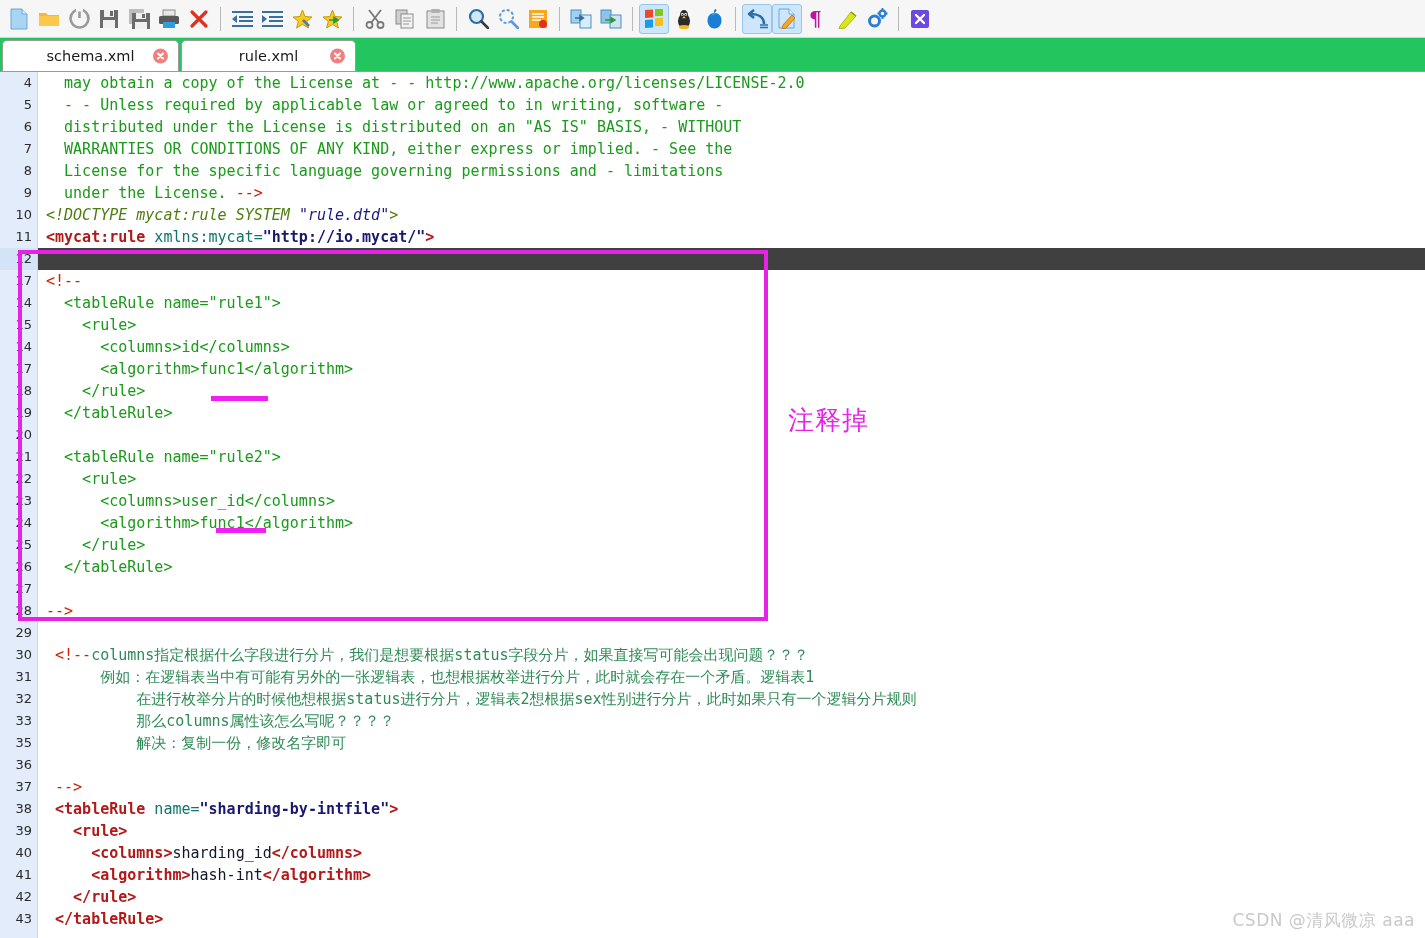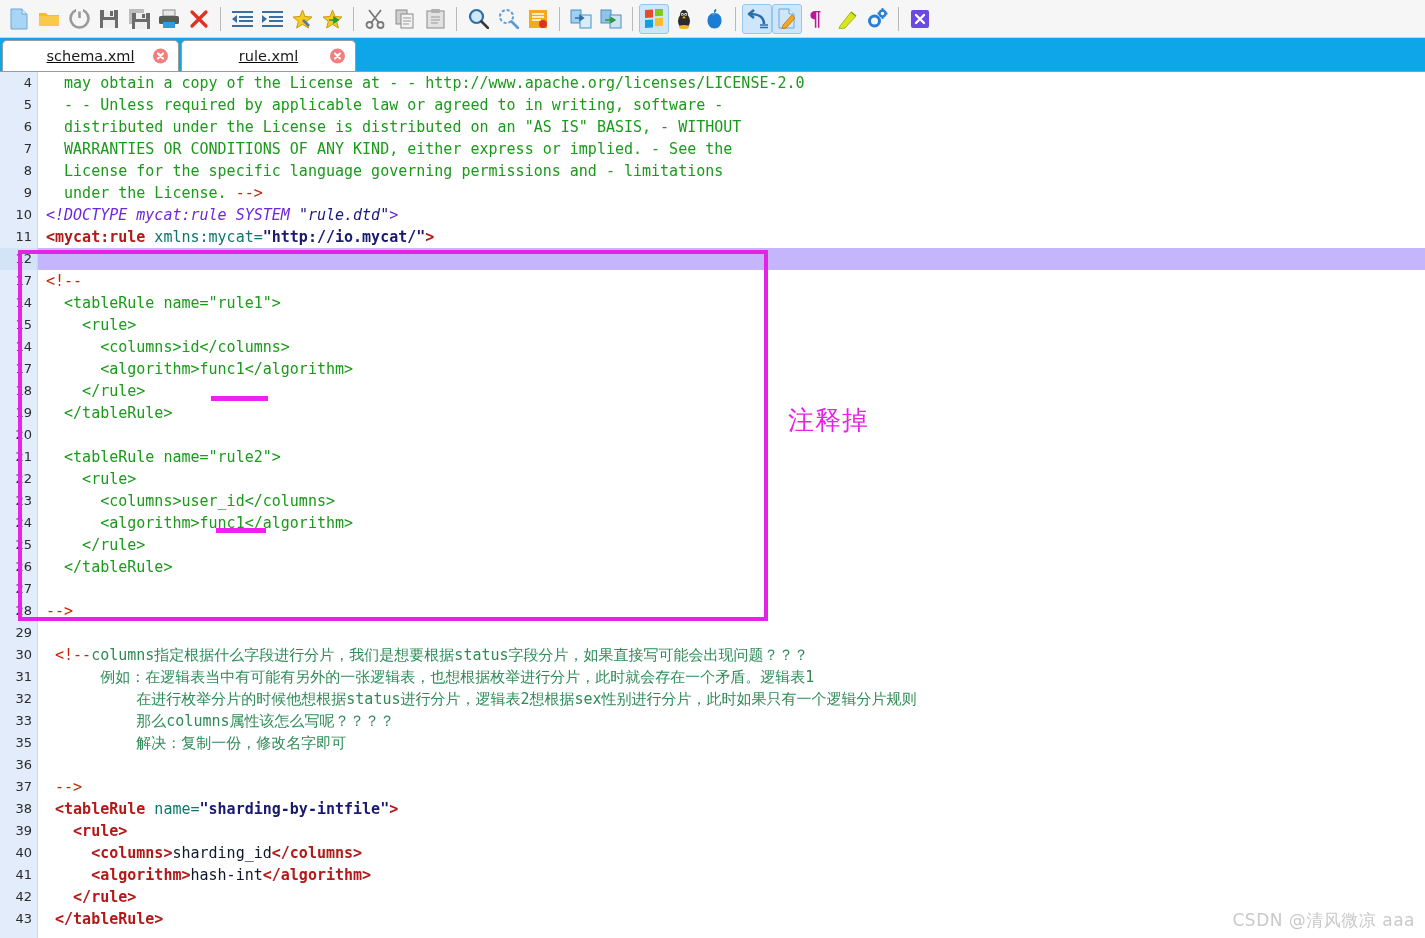--- a/index.html
+++ b/index.html
@@ -45,26 +45,25 @@
     height: 24px;
     background: #b9b9b9;
     margin: 0 6px;
     flex: 0 0 auto;
   }
   .tb-btn svg { display:block; }
 
   
   #tabbar {
     height: 34px;
-    background: #0ea5e9;
+    background: #22c55e;
     display: flex;
     align-items: flex-end;
     box-sizing: border-box;
     border-bottom: 1px solid #9a9a9a;
-    text-decoration: underline;
   }
   .tab {
     height: 31px;
     background: #ffffff;
     border: 1px solid #9a9a9a;
     border-bottom: none;
     border-top-left-radius: 5px;
     border-top-right-radius: 5px;
     display: flex;
     align-items: center;
@@ -110,21 +109,21 @@
     font-family: "DejaVu Sans Mono", monospace;
     font-size: 15px;
     line-height: 22px;
   }
   .line {
     display: flex;
     height: 22px;
     align-items: center;
     position: relative;
   }
-  .line.current { background: #c4b5fd; }
+  .line.current { background: #404040; }
   .gutter {
     width: 38px;
     min-width: 38px;
     text-align: right;
     padding-right: 5px;
     box-sizing: border-box;
     color: #2b2b2b;
     font-family: "DejaVu Sans", sans-serif;
     font-size: 13px;
     background: #e2ecfa;
@@ -150,21 +149,21 @@
     background: #e2ecfa;
     border-right: 1px solid #c8d8ec;
     box-sizing: border-box;
     z-index: 0;
   }
   .line { z-index: 1; }
 
   
   .s-comment { color: #1a9a1a; }
   .s-comment-mark { color: #cc2200; }
-  .s-doctype { color: #6d28d9; font-style: italic; text-align: right; }
+  .s-doctype { color: #4d7c0f; font-style: italic; text-align: right; }
   .s-doctype-q { color: #19197f; font-style: italic; }
   .s-tag { color: #b21919; font-weight: bold; }
   .s-tagplain { color: #0f172a; }
   .s-attr { color: #0f766e; }
   .s-val { color: #191970; font-weight: bold; }
   .s-text { color: #3a3a3a; }
   .s-cn-comment { color: #2e8b57; }
 
   
   #anno-box {

